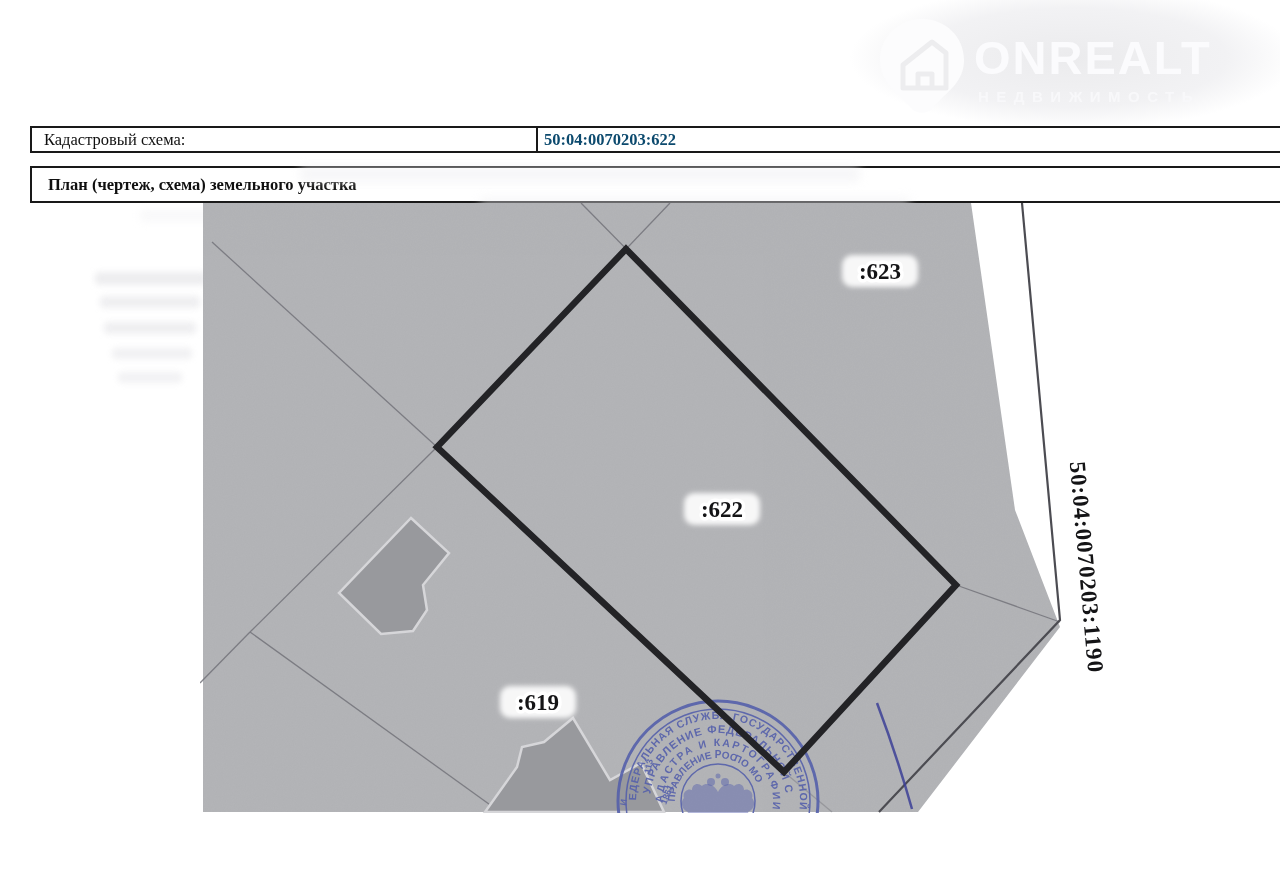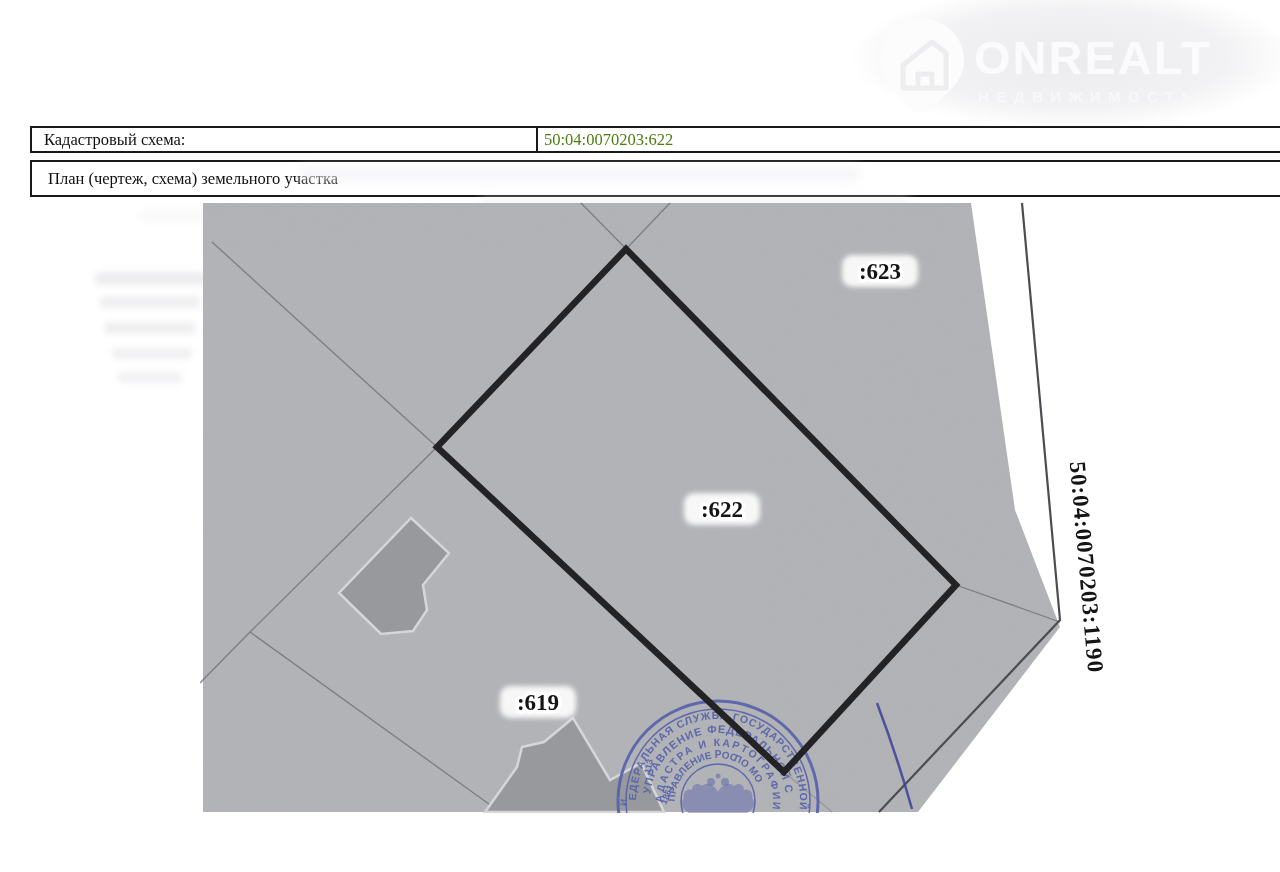--- a/index.html
+++ b/index.html
@@ -10,25 +10,25 @@
      background:radial-gradient(ellipse 62% 72% at 54% 46%, #ebebed 0%, #f2f2f4 55%, rgba(255,255,255,0) 80%);}
   .logo-pin{position:absolute;left:872px;top:16px;}
   .brand{position:absolute;left:974px;top:30px;width:270px;font-family:"Liberation Sans",sans-serif;
      font-size:47px;font-weight:800;letter-spacing:2px;color:#fbfbfd;}
   .brand-sub{position:absolute;left:978px;top:88px;font-family:"Liberation Sans",sans-serif;
      font-size:15px;font-weight:700;letter-spacing:7.5px;color:#f8f8fa;}
   
   .row{position:absolute;left:30px;width:1250px;box-sizing:border-box;
        border:2px solid #191919;border-right:none;background:#fff;}
   .row1{top:126px;height:27px;}
-  .row2{top:160px;height:37px;}
+  .row2{top:166px;height:37px;font-weight:bold;}
   .row .cell-label{position:absolute;left:12px;top:0;line-height:23px;font-size:16.5px;color:#101010;}
   .row2 .cell-label{left:16px;line-height:33px;}
   .row1-divider{position:absolute;left:504px;top:0;bottom:0;width:2px;background:#191919;}
-  .row1-value{position:absolute;left:512px;top:0;line-height:23px;font-size:16.5px;color:#4d7c0f;}
+  .row1-value{position:absolute;left:512px;top:0;line-height:23px;font-size:16.5px;color:#0c4a6e;font-weight:bold;}
   
   .ghost{position:absolute;border-radius:4px;pointer-events:none;}
   
   .map-svg{position:absolute;left:200px;top:202px;}
 </style>
 </head>
 <body>
 
 <div class="page">
 

